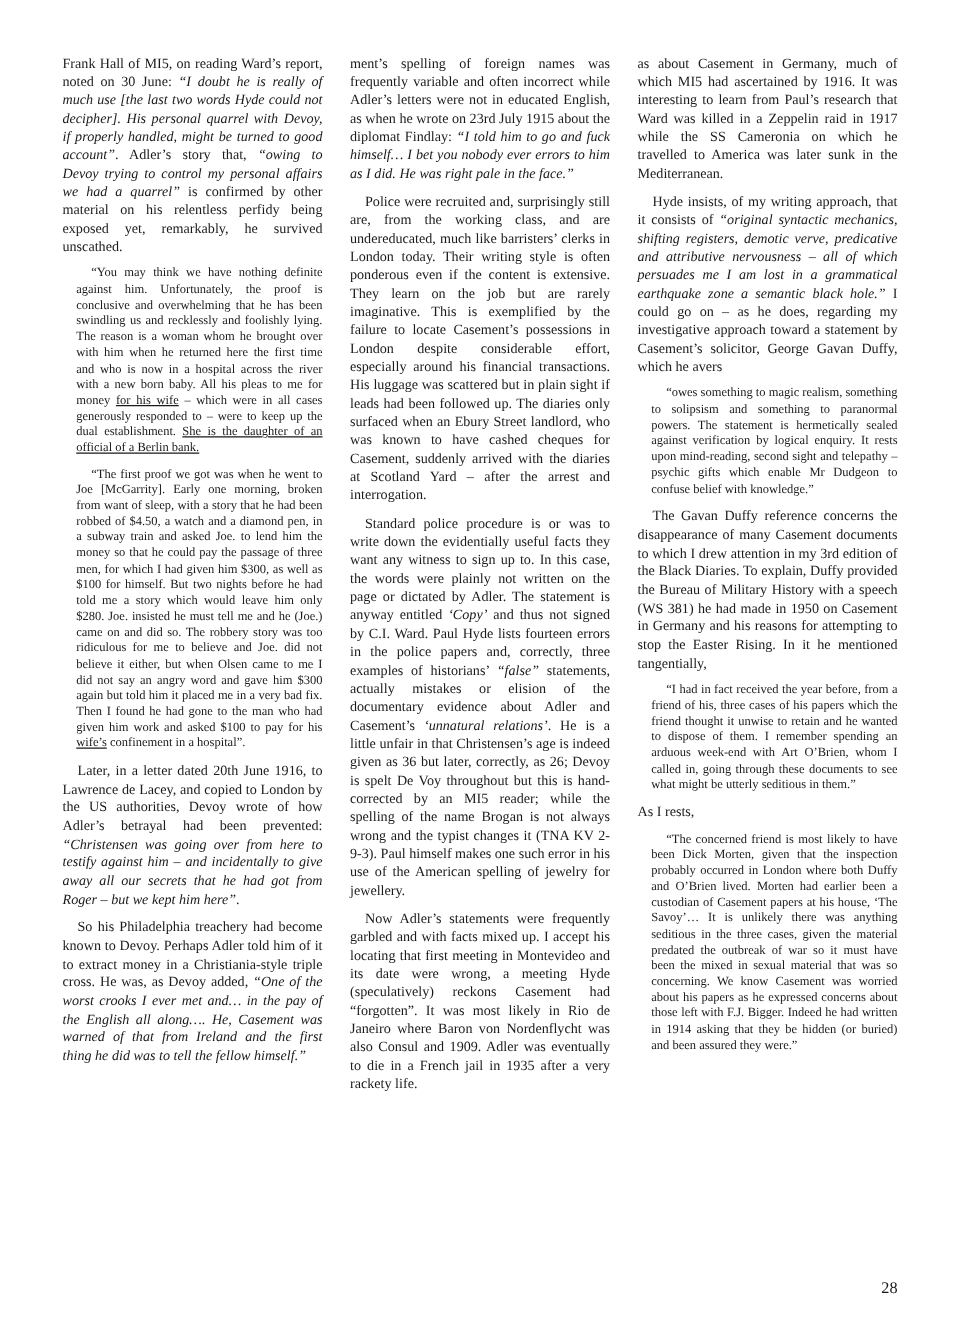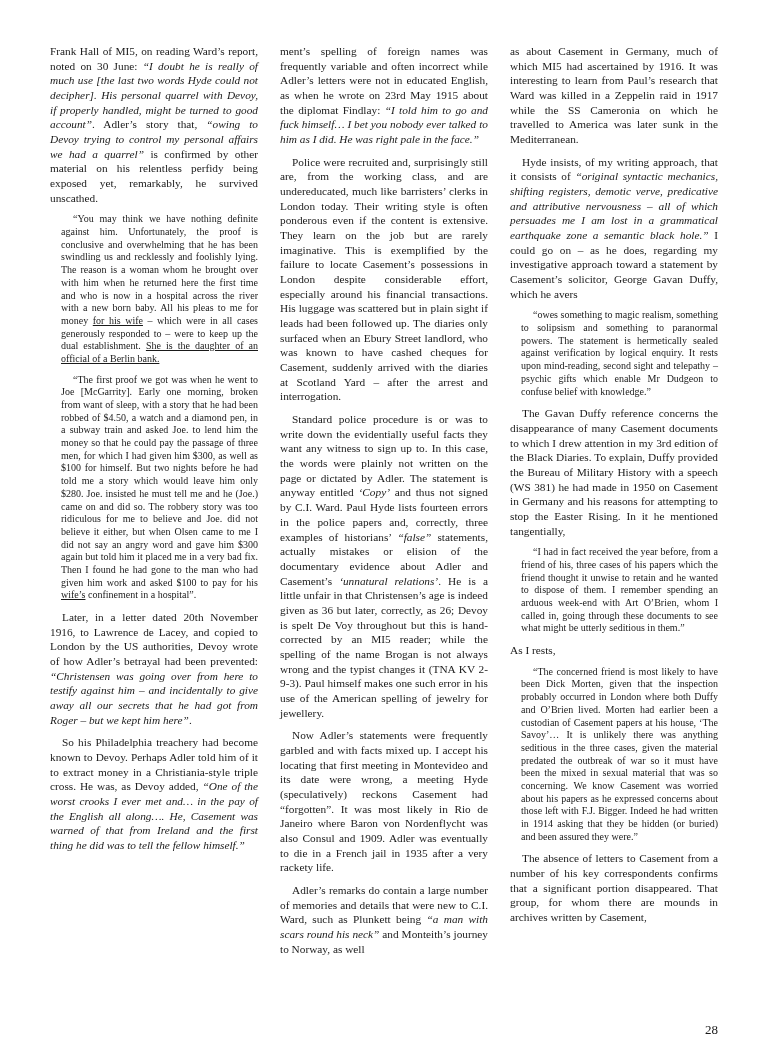--- a/index.html
+++ b/index.html
@@ -65,35 +65,33 @@
 </style>
 </head>
 <body>
 
 <div class="page">
   <div class="columns">
     <div class="col" id="col0">
         <p class=" noindent"><span>Frank Hall of MI5, on reading Ward’s report, noted on 30 June: </span><i>“I doubt he is really of much use [the last two words Hyde could not decipher]. His personal quarrel with Devoy, if properly handled, might be turned to good account”</i><span>. Adler’s story that, </span><i>“owing to Devoy trying to control my personal affairs we had a quarrel”</i><span> is confirmed by other material on his relentless perfidy being exposed yet, remarkably, he survived unscathed.</span></p>
         <p class="quote"><span>“You may think we have nothing definite against him. Unfortunately, the proof is conclusive and overwhelming that he has been swindling us and recklessly and foolishly lying. The reason is a woman whom he brought over with him when he returned here the first time and who is now in a hospital across the river with a new born baby. All his pleas to me for money </span><span class="u">for his wife</span><span> – which were in all cases generously responded to – were to keep up the dual establishment. </span><span class="u">She is the daughter of an official of a Berlin bank.</span></p>
         <p class="quote"><span>“The first proof we got was when he went to Joe [McGarrity]. Early one morning, broken from want of sleep, with a story that he had been robbed of $4.50, a watch and a diamond pen, in a subway train and asked Joe. to lend him the money so that he could pay the passage of three men, for which I had given him $300, as well as $100 for himself. But two nights before he had told me a story which would leave him only $280. Joe. insisted he must tell me and he (Joe.) came on and did so. The robbery story was too ridiculous for me to believe and Joe. did not believe it either, but when Olsen came to me I did not say an angry word and gave him $300 again but told him it placed me in a very bad fix. Then I found he had gone to the man who had given him work and asked $100 to pay for his </span><span class="u">wife’s</span><span> confinement in a hospital”.</span></p>
-        <p class=""><span>Later, in a letter dated 20th November 1916, to Lawrence de Lacey, and copied to London by the US authorities, Devoy wrote of how Adler’s betrayal had been prevented: </span><i>“Christensen was going over from here to testify against him – and incidentally to give away all our secrets that he had got from Roger – but we kept him here”</i><span>.</span></p>
+        <p class=""><span>Later, in a letter dated 20th June 1916, to Lawrence de Lacey, and copied to London by the US authorities, Devoy wrote of how Adler’s betrayal had been prevented: </span><i>“Christensen was going over from here to testify against him – and incidentally to give away all our secrets that he had got from Roger – but we kept him here”</i><span>.</span></p>
         <p class=""><span>So his Philadelphia treachery had become known to Devoy. Perhaps Adler told him of it to extract money in a Christiania-style triple cross. He was, as Devoy added, </span><i>“One of the worst crooks I ever met and… in the pay of the English all along…. He, Casement was warned of that from Ireland and the first thing he did was to tell the fellow himself.”</i></p>
       </div>
     <div class="col" id="col1">
-        <p class=" noindent"><span>ment’s spelling of foreign names was frequently variable and often incorrect while Adler’s letters were not in educated English, as when he wrote on 23rd May 1915 about the diplomat Findlay: </span><i>“I told him to go and fuck himself… I bet you nobody ever talked to him as I did. He was right pale in the face.”</i></p>
+        <p class=" noindent"><span>ment’s spelling of foreign names was frequently variable and often incorrect while Adler’s letters were not in educated English, as when he wrote on 23rd July 1915 about the diplomat Findlay: </span><i>“I told him to go and fuck himself… I bet you nobody ever errors to him as I did. He was right pale in the face.”</i></p>
         <p class=""><span>Police were recruited and, surprisingly still are, from the working class, and are undereducated, much like barristers’ clerks in London today. Their writing style is often ponderous even if the content is extensive. They learn on the job but are rarely imaginative. This is exemplified by the failure to locate Casement’s possessions in London despite considerable effort, especially around his financial transactions. His luggage was scattered but in plain sight if leads had been followed up. The diaries only surfaced when an Ebury Street landlord, who was known to have cashed cheques for Casement, suddenly arrived with the diaries at Scotland Yard – after the arrest and interrogation.</span></p>
         <p class=""><span>Standard police procedure is or was to write down the evidentially useful facts they want any witness to sign up to. In this case, the words were plainly not written on the page or dictated by Adler. The statement is anyway entitled </span><i>‘Copy’</i><span> and thus not signed by C.I. Ward. Paul Hyde lists fourteen errors in the police papers and, correctly, three examples of historians’ </span><i>“false”</i><span> statements, actually mistakes or elision of the documentary evidence about Adler and Casement’s </span><i>‘unnatural relations’</i><span>. He is a little unfair in that Christensen’s age is indeed given as 36 but later, correctly, as 26; Devoy is spelt De Voy throughout but this is hand-corrected by an MI5 reader; while the spelling of the name Brogan is not always wrong and the typist changes it (TNA KV 2-9-3). Paul himself makes one such error in his use of the American spelling of jewelry for jewellery.</span></p>
         <p class=""><span>Now Adler’s statements were frequently garbled and with facts mixed up. I accept his locating that first meeting in Montevideo and its date were wrong, a meeting Hyde (speculatively) reckons Casement had “forgotten”. It was most likely in Rio de Janeiro where Baron von Nordenflycht was also Consul and 1909. Adler was eventually to die in a French jail in 1935 after a very rackety life.</span></p>
-        <p class=""><span>Adler’s remarks do contain a large number of memories and details that were new to C.I. Ward, such as Plunkett being </span><i>“a man with scars round his neck”</i><span> and Monteith’s journey to Norway, as well</span></p>
       </div>
     <div class="col" id="col2">
         <p class=" noindent"><span>as about Casement in Germany, much of which MI5 had ascertained by 1916. It was interesting to learn from Paul’s research that Ward was killed in a Zeppelin raid in 1917 while the SS Cameronia on which he travelled to America was later sunk in the Mediterranean.</span></p>
         <p class=""><span>Hyde insists, of my writing approach, that it consists of </span><i>“original syntactic mechanics, shifting registers, demotic verve, predicative and attributive nervousness – all of which persuades me I am lost in a grammatical earthquake zone a semantic black hole.”</i><span> I could go on – as he does, regarding my investigative approach toward a statement by Casement’s solicitor, George Gavan Duffy, which he avers</span></p>
         <p class="quote"><span>“owes something to magic realism, something to solipsism and something to paranormal powers. The statement is hermetically sealed against verification by logical enquiry. It rests upon mind-reading, second sight and telepathy – psychic gifts which enable Mr Dudgeon to confuse belief with knowledge.”</span></p>
         <p class=""><span>The Gavan Duffy reference concerns the disappearance of many Casement documents to which I drew attention in my 3rd edition of the Black Diaries. To explain, Duffy provided the Bureau of Military History with a speech (WS 381) he had made in 1950 on Casement in Germany and his reasons for attempting to stop the Easter Rising. In it he mentioned tangentially,</span></p>
         <p class="quote"><span>“I had in fact received the year before, from a friend of his, three cases of his papers which the friend thought it unwise to retain and he wanted to dispose of them. I remember spending an arduous week-end with Art O’Brien, whom I called in, going through these documents to see what might be utterly seditious in them.”</span></p>
         <p class=" noindent"><span>As I rests,</span></p>
         <p class="quote"><span>“The concerned friend is most likely to have been Dick Morten, given that the inspection probably occurred in London where both Duffy and O’Brien lived. Morten had earlier been a custodian of Casement papers at his house, ‘The Savoy’… It is unlikely there was anything seditious in the three cases, given the material predated the outbreak of war so it must have been the mixed in sexual material that was so concerning. We know Casement was worried about his papers as he expressed concerns about those left with F.J. Bigger. Indeed he had written in 1914 asking that they be hidden (or buried) and been assured they were.”</span></p>
-        <p class=""><span>The absence of letters to Casement from a number of his key correspondents confirms that a significant portion disappeared. That group, for whom there are mounds in archives written by Casement,</span></p>
       </div>
   </div>
   <div class="pagenum">28</div>
 </div>
 
 </body></html>

